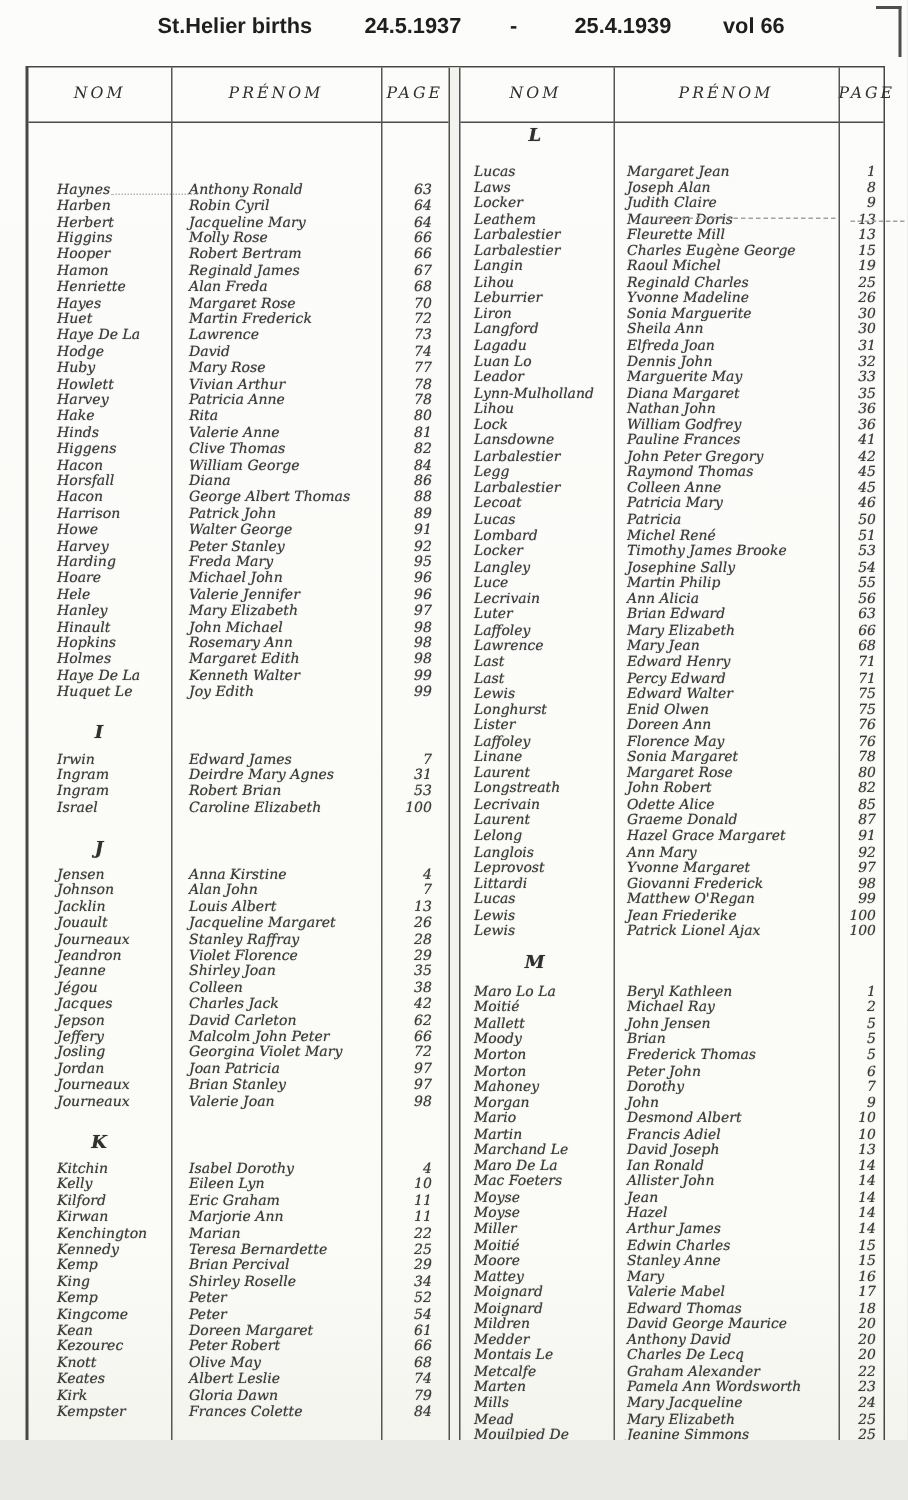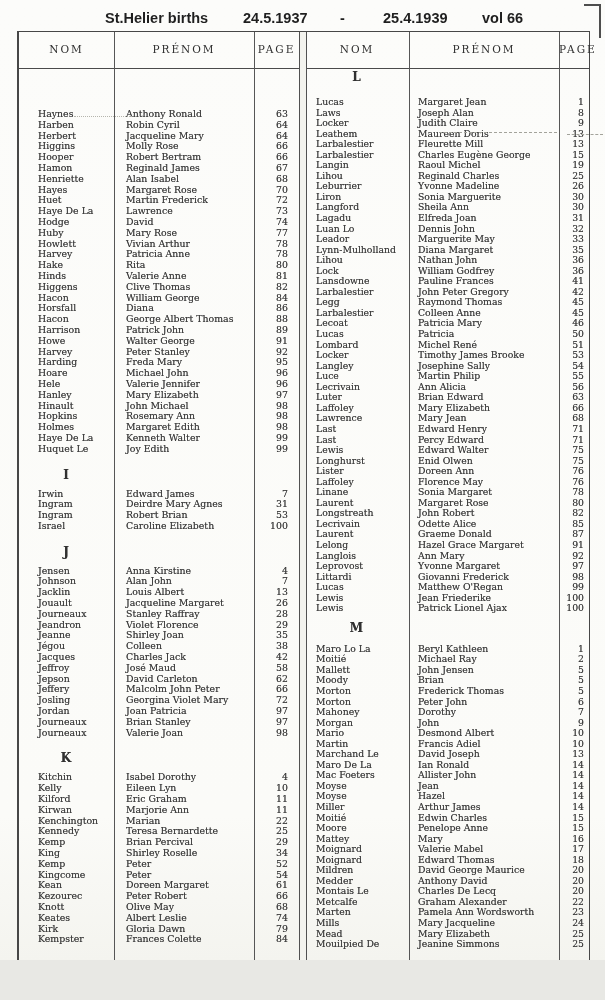--- a/index.html
+++ b/index.html
@@ -8,22 +8,22 @@
   .doc-header{position:absolute;top:10px;left:0;right:0;height:24px;
         font-family:"Liberation Sans",sans-serif;font-weight:bold;font-size:14.5px;color:#1f1f1f;}
   .doc-header span{position:absolute;white-space:nowrap;}
   .t-title{left:105px;}
   .t-from{left:243px;}
   .t-dash{left:340px;}
   .t-to{left:383px;}
   .t-vol{left:482px;}
   .corner-mark{position:absolute;left:584px;top:4px;width:15px;height:32px;
         border-top:2px solid #4e4e4e;border-right:2px solid #4e4e4e;}
-  .index-table{position:absolute;left:17px;top:31px;width:570px;height:928px;
-        border:1.4px solid #474747;border-left-width:2px;}
+  .index-table{position:absolute;left:17px;top:44px;width:570px;height:928px;
+        border:1.4px solid #474747;border-left-width:2px;font-style:italic;}
   .vline{position:absolute;top:0;bottom:0;width:1px;background:#565656;}
   .v1{left:95px;} .v2{left:235px;} .v3{left:390px;} .v4{left:540px;}
   .center-rule{position:absolute;top:0;bottom:0;left:280px;width:6px;
         border-left:1px solid #515151;border-right:1px solid #515151;background:#f3f3ee;}
   .thead{position:absolute;top:0;left:0;right:0;height:36px;border-bottom:1.2px solid #4a4a4a;}
   .thead span{position:absolute;top:11px;text-align:center;font-size:10.5px;letter-spacing:2px;color:#2f2f2f;}
   .h-nom-l{left:0;width:95px;}
   .h-pre-l{left:95px;width:140px;}
   .h-pg-l{left:235px;width:45px;}
   .h-nom-r{left:286px;width:104px;}
@@ -105,21 +105,21 @@
             <span class="pre">Robert Bertram</span>
             <span class="pg">66</span>
           </div>
           <div class="row">
             <span class="nom">Hamon</span>
             <span class="pre">Reginald James</span>
             <span class="pg">67</span>
           </div>
           <div class="row">
             <span class="nom">Henriette</span>
-            <span class="pre">Alan Isabel</span>
+            <span class="pre">Alan Freda</span>
             <span class="pg">68</span>
           </div>
           <div class="row">
             <span class="nom">Hayes</span>
             <span class="pre">Margaret Rose</span>
             <span class="pg">70</span>
           </div>
           <div class="row">
             <span class="nom">Huet</span>
             <span class="pre">Martin Frederick</span>
@@ -301,25 +301,20 @@
             <span class="nom">Jégou</span>
             <span class="pre">Colleen</span>
             <span class="pg">38</span>
           </div>
           <div class="row">
             <span class="nom">Jacques</span>
             <span class="pre">Charles Jack</span>
             <span class="pg">42</span>
           </div>
           <div class="row">
-            <span class="nom">Jeffroy</span>
-            <span class="pre">José Maud</span>
-            <span class="pg">58</span>
-          </div>
-          <div class="row">
             <span class="nom">Jepson</span>
             <span class="pre">David Carleton</span>
             <span class="pg">62</span>
           </div>
           <div class="row">
             <span class="nom">Jeffery</span>
             <span class="pre">Malcolm John Peter</span>
             <span class="pg">66</span>
           </div>
           <div class="row">
@@ -752,21 +747,21 @@
             <span class="pre">Arthur James</span>
             <span class="pg">14</span>
           </div>
           <div class="row">
             <span class="nom">Moitié</span>
             <span class="pre">Edwin Charles</span>
             <span class="pg">15</span>
           </div>
           <div class="row">
             <span class="nom">Moore</span>
-            <span class="pre">Penelope Anne</span>
+            <span class="pre">Stanley Anne</span>
             <span class="pg">15</span>
           </div>
           <div class="row">
             <span class="nom">Mattey</span>
             <span class="pre">Mary</span>
             <span class="pg">16</span>
           </div>
           <div class="row">
             <span class="nom">Moignard</span>
             <span class="pre">Valerie Mabel</span>

